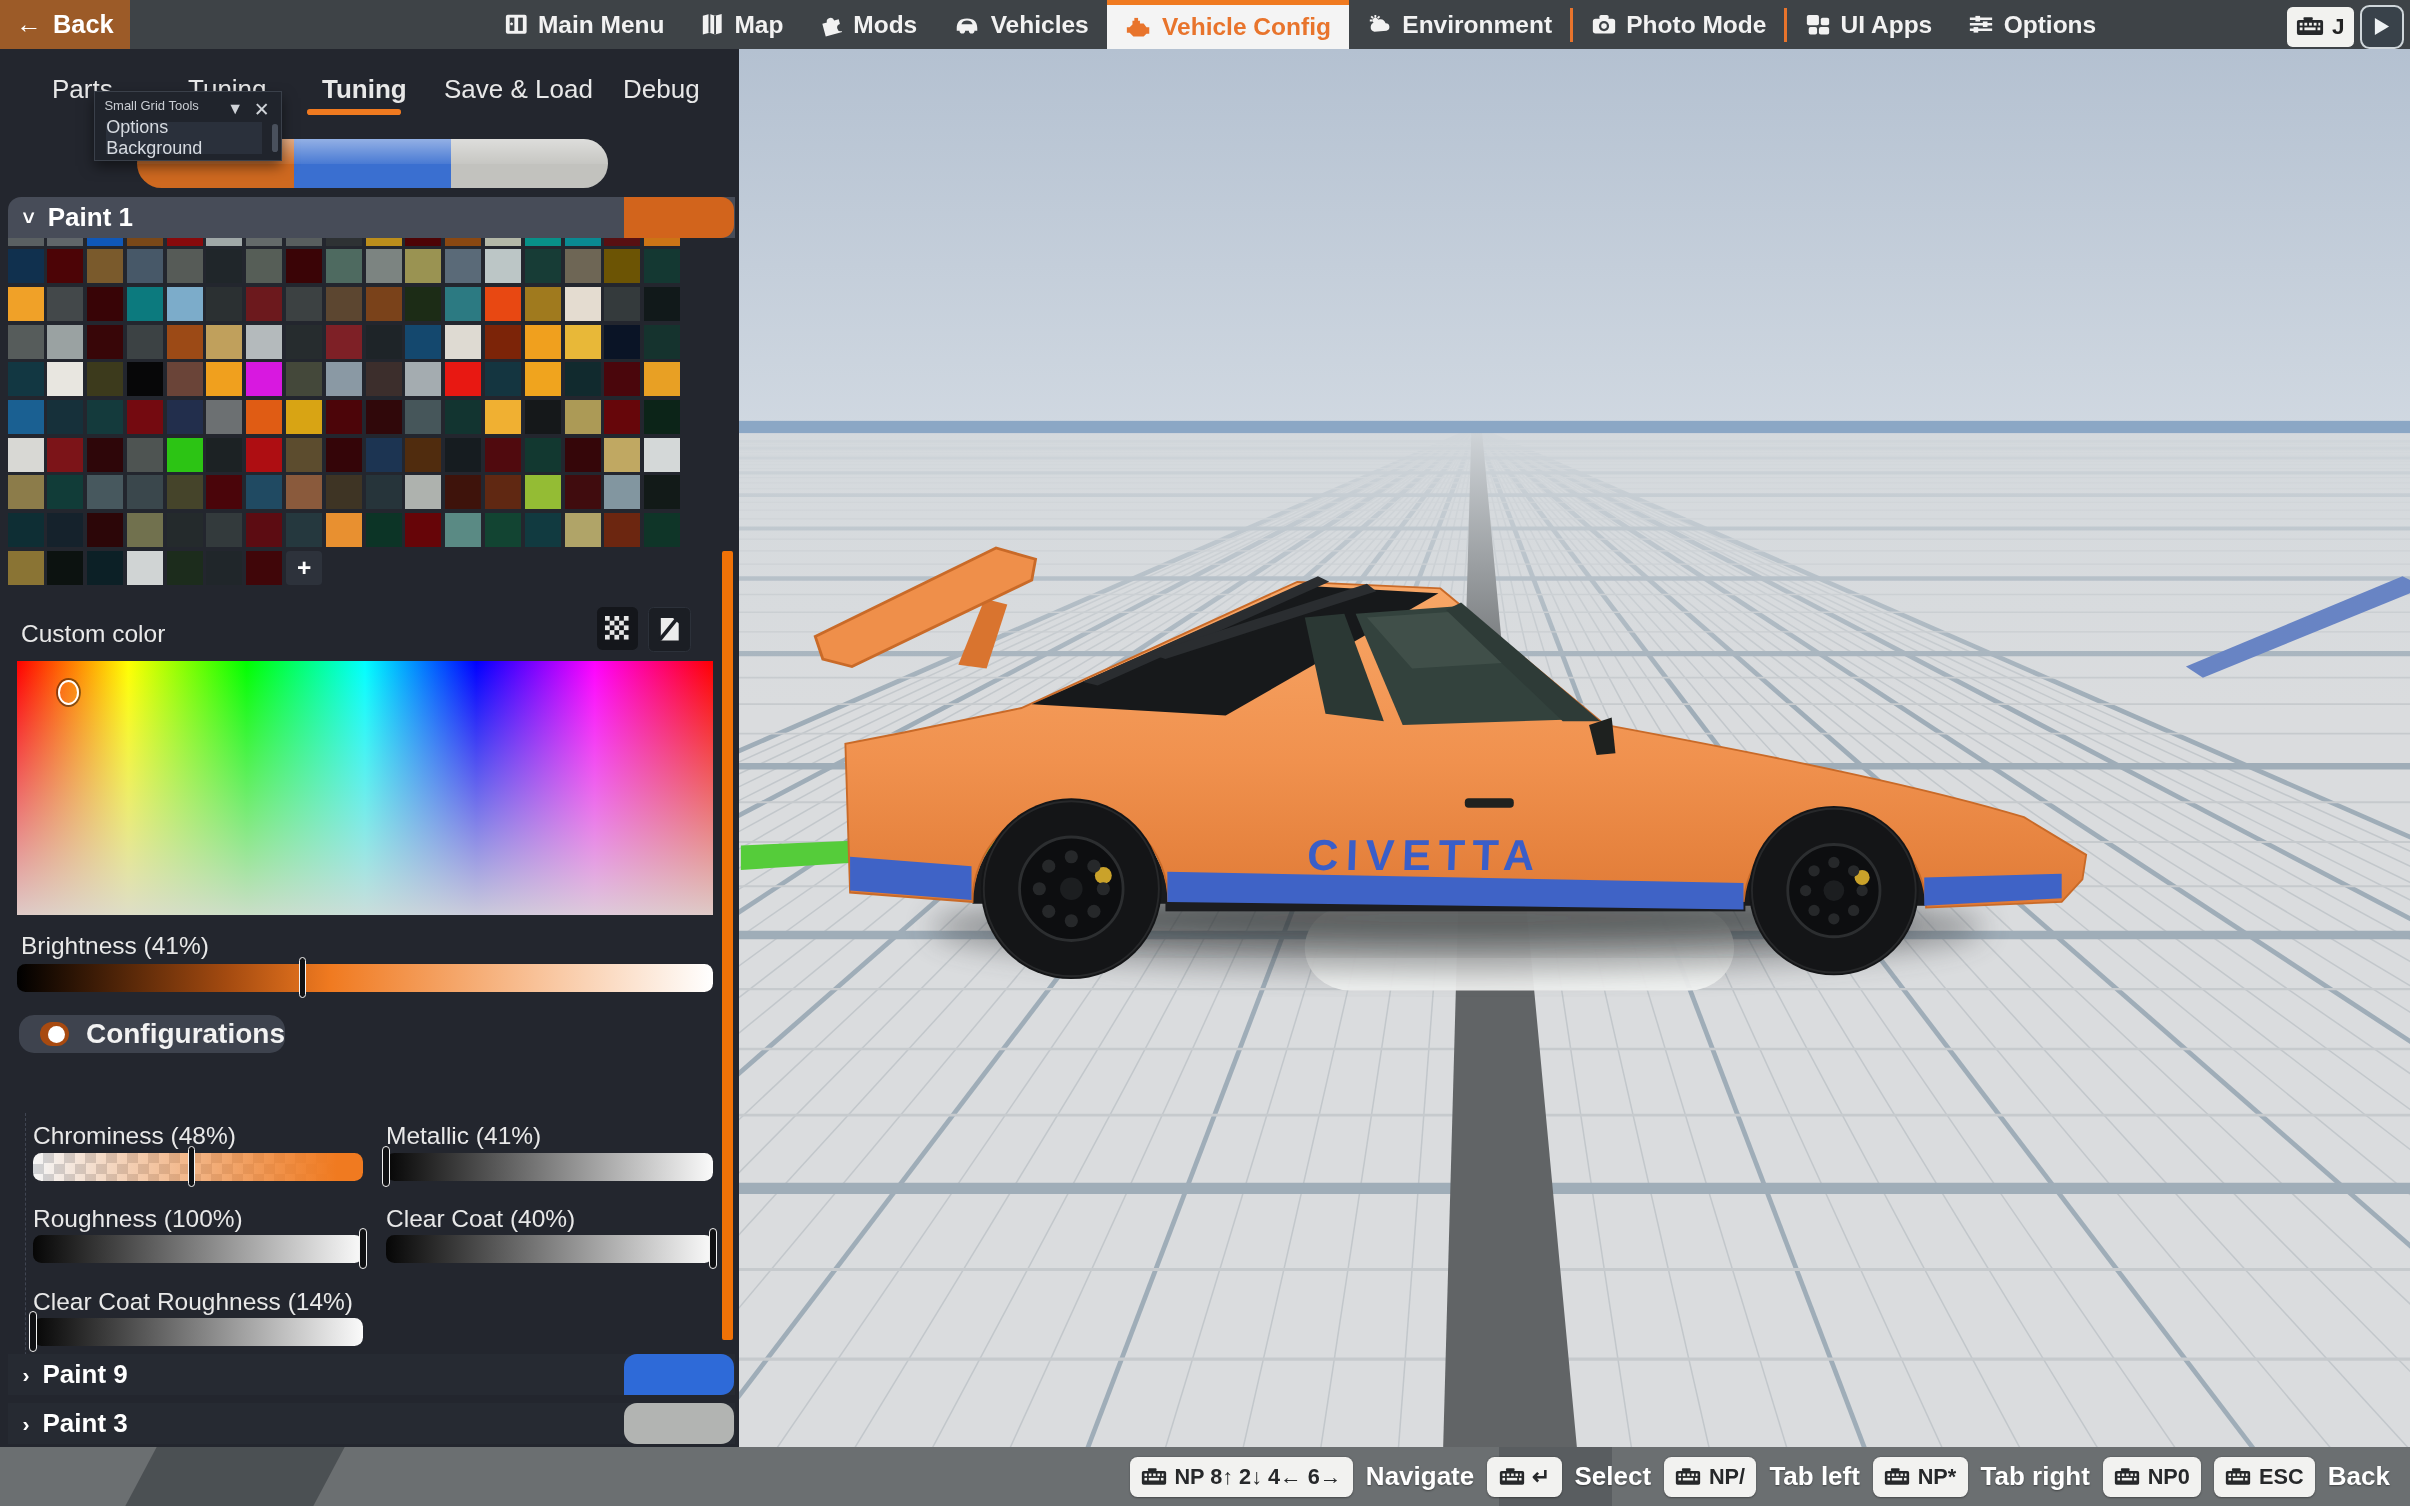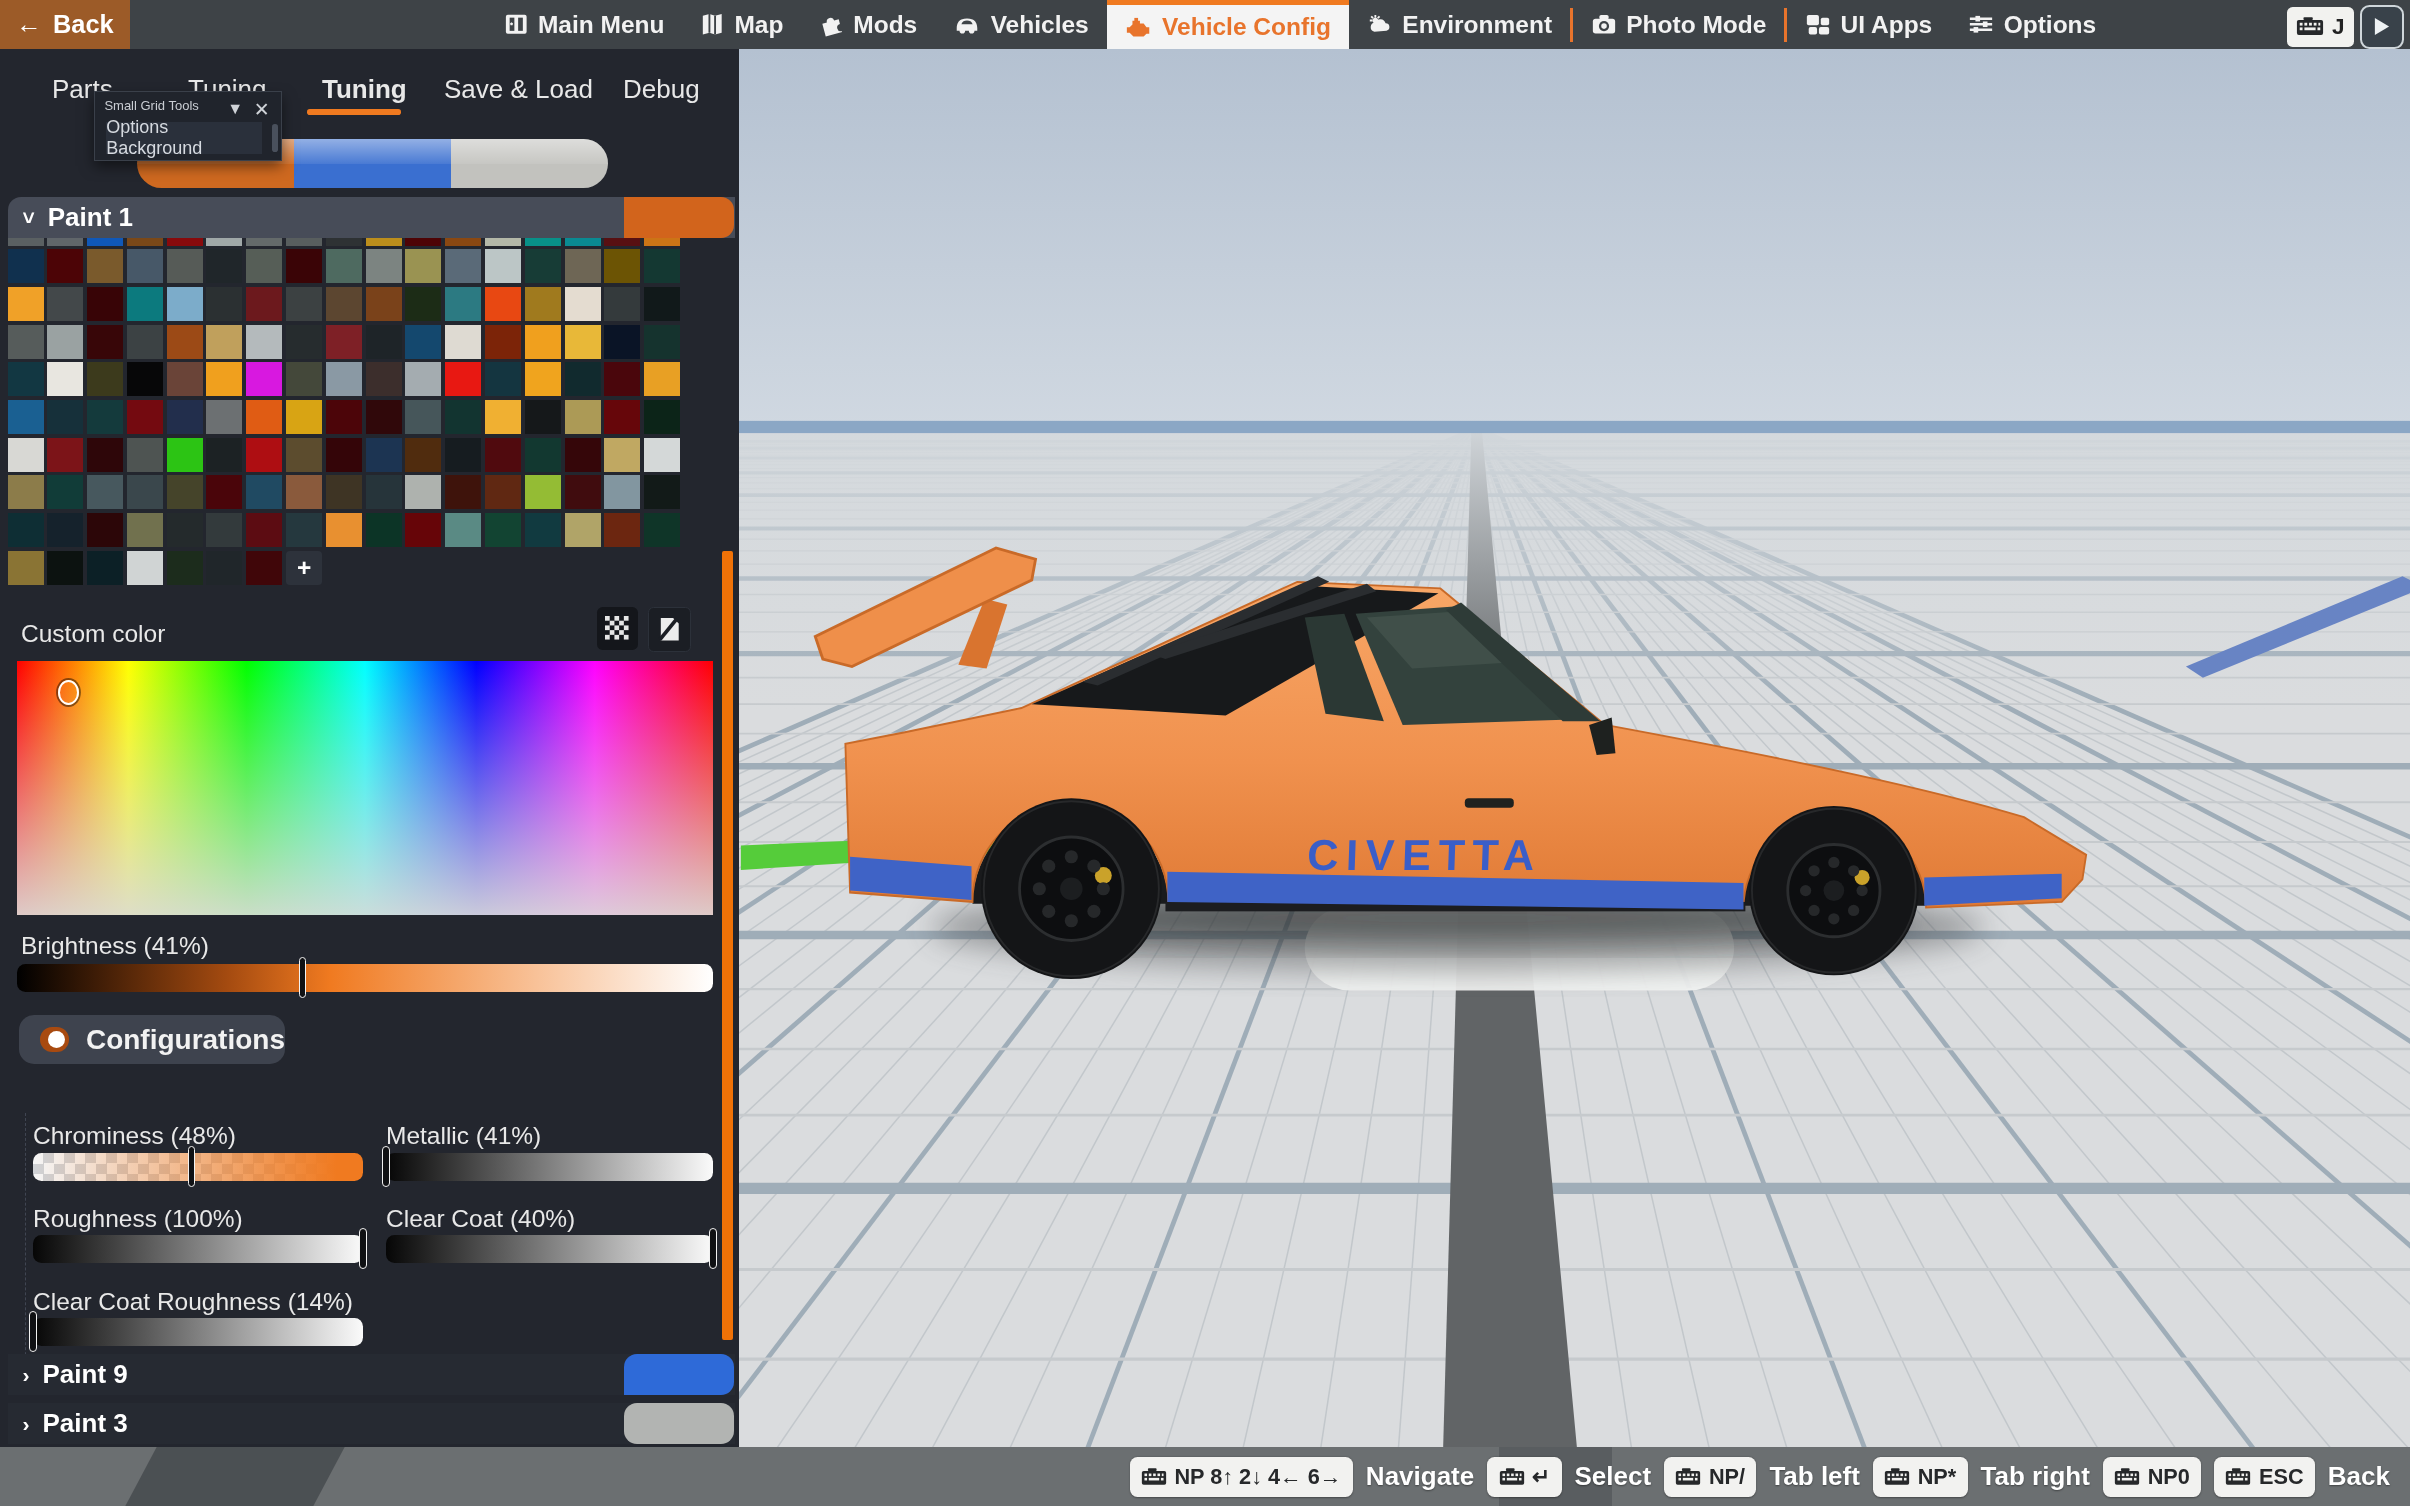--- a/index.html
+++ b/index.html
@@ -70,21 +70,21 @@
   .slider{position:absolute;height:28px;border-radius:8.5px;}
   .slider .handle{position:absolute;top:-6.6px;width:7.5px;height:41px;background:#101114;border:1.9px solid #f2f2f2;
                   border-radius:4.7px;box-sizing:border-box;}
   .bw{background:linear-gradient(to right,#060606,#fafafa);}
   .checker-orange{background:
       linear-gradient(to right,rgba(240,122,32,0) 0%,rgba(240,122,32,1) 92%),
       repeating-conic-gradient(#cfd2d6 0% 25%, #f5f6f7 0% 50%) 0 0/21px 21px;}
   #brightness-slider{left:17px;top:915px;width:696px;
       background:linear-gradient(to right,#000 0%,#a34a10 30%,#f07a20 45%,#ffffff 100%);}
 
-  #config-btn{left:19px;top:966px;width:266px;height:49px;background:#3e434e;border-radius:15px;
+  #config-btn{left:19px;top:966px;width:266px;height:38px;background:#3e434e;border-radius:15px;
               display:flex;align-items:center;gap:17px;padding-left:21px;box-sizing:border-box;cursor:pointer;}
   #config-btn .txt{color:#f2f2f2;font-size:28px;font-weight:bold;}
   .toggle{width:41px;height:24.5px;background:#a84a10;border-radius:12.2px;position:relative;}
   .toggle::after{content:"";position:absolute;right:3.8px;top:3.8px;width:17px;height:17px;border-radius:50%;background:#fff;}
 
   #dash-guide{left:25.4px;top:1064px;width:0;height:282px;border-left:1.9px dashed #596070;opacity:.55;}
 
   .sl-label{position:absolute;color:#e8e8e8;font-size:24.5px;}
 
   

